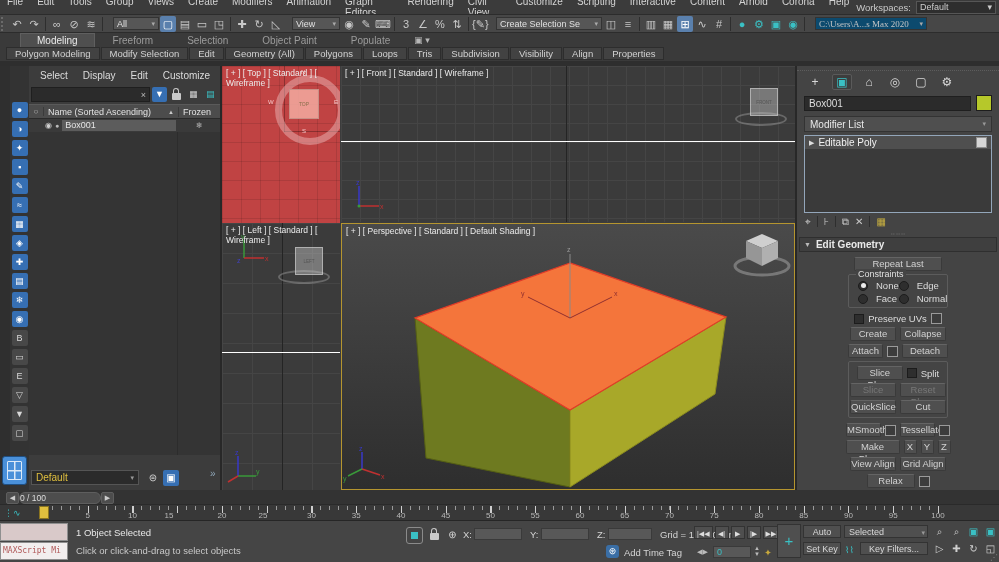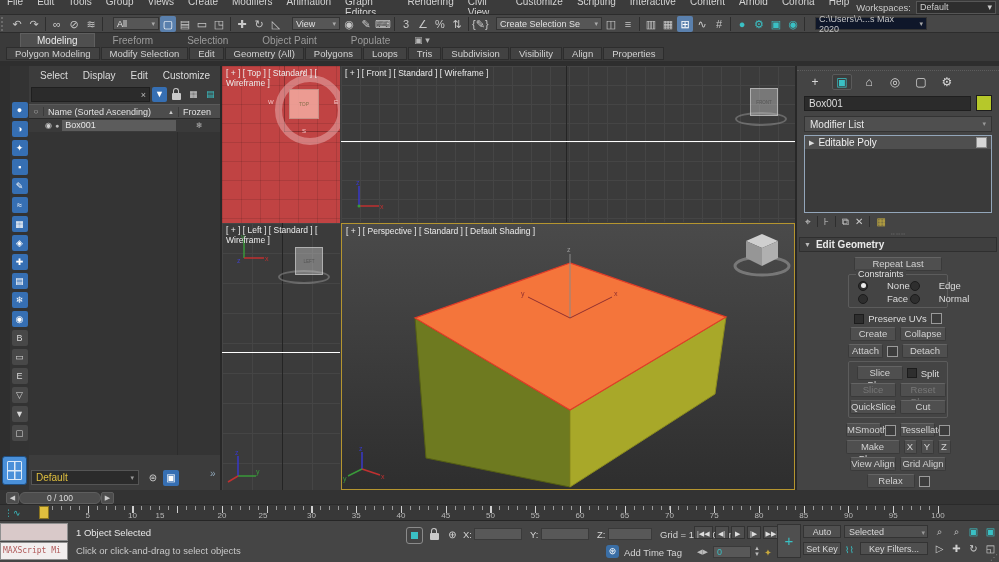--- a/index.html
+++ b/index.html
@@ -16,21 +16,21 @@
   .toolbar{position:absolute;left:0;top:14px;width:999px;height:19px;background:#474747;box-sizing:border-box;
            border-top:1px solid #2c2c2c;border-bottom:1px solid #2c2c2c;display:flex;align-items:center;
            gap:1px;padding-left:1px;font-size:11px;color:#c8c8c8;}
   .tb-icon{width:16px;text-align:center;line-height:16px;flex:none;}
   .tb-icon.active{background:#5a80ad;border-radius:2px;color:#fff;}
   .tb-icon.teal{color:var(--accent-teal);}
   .tb-sep{width:1px;height:14px;background:#2e2e2e;margin:0 2px;flex:none;}
   .tb-grip{width:5px;height:14px;border-left:2px dotted #6a6a6a;flex:none;}
   .tb-dd{height:13px;background:#565656;border:1px solid #333;font-size:9px;display:flex;align-items:center;
          justify-content:space-between;padding:0 3px;color:#e0e0e0;flex:none;box-sizing:border-box;margin-left:7px;}
-  .tb-dd.dark{background:#0f172a;color:#c4c4c4;}
+  .tb-dd.dark{background:#0c4a6e;color:#c4c4c4;font-family:Liberation Serif, serif;}
   .tb-dd .arr{color:#aaa;font-size:7px;margin-left:3px;}
   
   .ribbon-tabs{position:absolute;left:0;top:33px;width:999px;height:14px;background:#3a3a3a;display:flex;
                align-items:flex-end;gap:2px;padding-left:20px;font-size:10px;color:#9b9b9b;box-sizing:border-box;}
   .rtab{padding:0 16px;height:13px;line-height:13px;}
   .rtab.active{background:#4f4f4f;color:#eaeaea;border:1px solid #5f5f5f;border-bottom:none;}
   .rtab-more{color:#b7b7b7;font-size:9px;padding:0 6px;height:13px;line-height:13px;}
   .ribbon-btns{position:absolute;left:0;top:47px;width:999px;height:14px;background:#3a3a3a;display:flex;gap:1px;
                padding-left:6px;font-size:9.5px;color:#d2d2d2;box-sizing:border-box;}
   .rbtn{background:#424242;border:1px solid #2d2d2d;height:11px;line-height:11px;padding:0 8px;}
@@ -125,31 +125,31 @@
                color:#eaeaea;display:flex;align-items:center;gap:5px;padding-left:4px;}
   .rollout-body{padding-top:5px;display:flex;flex-direction:column;align-items:center;gap:3px;}
   .crow{display:flex;justify-content:center;align-items:center;gap:4px;}
   .cpbtn{background:#4f4f4f;border:1px solid #3a3a3a;border-top-color:#646464;border-radius:2px;color:#d2d2d2;
          font-size:9.5px;height:12px;line-height:12px;text-align:center;}
   .cpbtn.dis{color:#777;}
   .w1{width:86px;}.w2{width:44px;}.w3{width:52px;}.w4{width:46px;}.wa{width:33px;}.wxyz{width:11px;}
   .groupbox{border:1px solid #5c5c5c;border-radius:2px;width:98px;position:relative;padding:5px 0 3px;}
   .groupbox .legend{position:absolute;top:-6px;left:7px;background:#444;padding:0 2px;font-size:9px;color:#e0e0e0;}
   .radio-grid{display:grid;grid-template-columns:1fr 1fr;row-gap:2px;padding-left:9px;}
-  .radio{display:flex;align-items:center;gap:19px;color:#dcdcdc;font-size:9.5px;}
+  .radio{display:flex;align-items:center;gap:8px;color:#dcdcdc;font-size:9.5px;}
   .rdot{width:8px;height:8px;border-radius:50%;background:#2e2e2e;border:1px solid #1c1c1c;position:relative;flex:none;}
   .radio.sel .rdot::after{content:"";position:absolute;inset:1.5px;border-radius:50%;background:#ececec;}
   .checkbox{width:8px;height:8px;background:#2e2e2e;border:1px solid #1c1c1c;flex:none;}
   .setbox{width:9px;height:9px;background:#3c3c3c;border:1px solid #9a9a9a;flex:none;}
   
   .timeline-row{position:absolute;left:0;top:490px;width:999px;height:14px;background:#333;}
   .tl-arrow{position:absolute;top:2px;width:11px;height:10px;background:#4d4d4d;border:1px solid #5e5e5e;
             border-radius:2px;font-size:7px;line-height:10px;text-align:center;color:#ccc;}
   .tl-field{position:absolute;left:19px;top:2px;width:80px;height:10px;background:#4d4d4d;border:1px solid #5e5e5e;
-            border-radius:6px;text-align:center;font-size:8.5px;color:#ddd;line-height:10px;}
+            border-radius:6px;text-align:left;font-size:8.5px;color:#ddd;line-height:10px;}
   .ruler{position:absolute;left:0;top:504px;width:999px;height:16px;background:#383838;border-top:1px solid #2a2a2a;}
   .tickminor{position:absolute;left:43px;top:1px;width:897px;height:4px;
              background:repeating-linear-gradient(90deg,#9a9a9a 0 1px,transparent 1px 8.95px);}
   .tickmajor{position:absolute;left:43px;top:1px;width:898px;height:7px;
              background:repeating-linear-gradient(90deg,#cfcfcf 0 1px,transparent 1px 44.75px);}
   .tick-label{position:absolute;top:6px;transform:translateX(-50%);font-size:8px;color:#b8b8b8;}
   .slider-handle{position:absolute;left:39px;top:1px;width:10px;height:13px;background:var(--slider-yellow);
                  border:1px solid #8a7420;box-sizing:border-box;z-index:3;}
   .ruler-icons{position:absolute;left:4px;top:3px;color:var(--accent-teal);font-size:9px;}
   
@@ -580,21 +580,21 @@
     <span class="tl-arrow" style="left:101px">▶</span>
   </div>
   <div id="ruler" class="ruler">
     <span class="ruler-icons">⋮∿</span>
     <div class="tickminor"></div>
     <div class="tickmajor"></div>
     <div class="slider-handle"></div>
   <span class="tick-label" style="left: 43px;">0</span>
       <span class="tick-label" style="left: 87.75px;">5</span>
       <span class="tick-label" style="left: 132.5px;">10</span>
-      <span class="tick-label" style="left: 160px;">15</span>
+      <span class="tick-label" style="left: 169px;">15</span>
       <span class="tick-label" style="left: 222px;">20</span>
       <span class="tick-label" style="left: 263px;">25</span>
       <span class="tick-label" style="left: 311.5px;">30</span>
       <span class="tick-label" style="left: 356.25px;">35</span>
       <span class="tick-label" style="left: 401px;">40</span>
       <span class="tick-label" style="left: 445.75px;">45</span>
       <span class="tick-label" style="left: 490.5px;">50</span>
       <span class="tick-label" style="left: 535.25px;">55</span>
       <span class="tick-label" style="left: 580px;">60</span>
       <span class="tick-label" style="left: 624.75px;">65</span>

